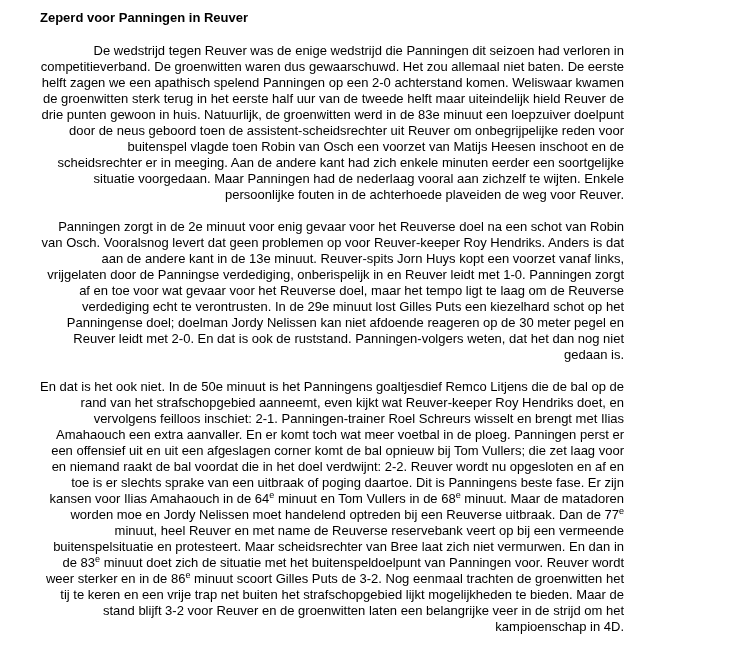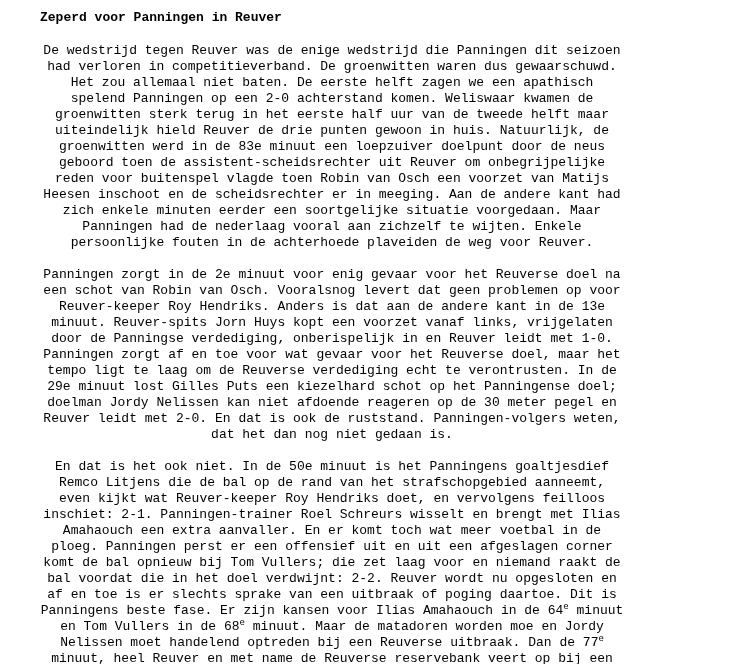--- a/index.html
+++ b/index.html
@@ -12,33 +12,32 @@
     background: #ffffff;
     color: #000000;
     font-family: "Liberation Sans", sans-serif;
     overflow: hidden;
   }
   .page {
     box-sizing: border-box;
     width: 652px;
     height: 664px;
     padding: 10px 28px 0 40px;
-    font-family: Liberation Mono, monospace;
   }
   .title {
     font-size: 13px;
     font-weight: bold;
     line-height: 16px;
     margin: 0 0 17px 0;
   }
   .para {
     font-size: 13px;
     line-height: 16px;
     margin: 0 0 16px 0;
-    text-align: center;
+    text-align: right;
   }
   .para sup {
     font-size: 9px;
     line-height: 0;
     vertical-align: super;
   }
   .caret {
     display: inline-block;
     width: 1px;
     height: 13px;

